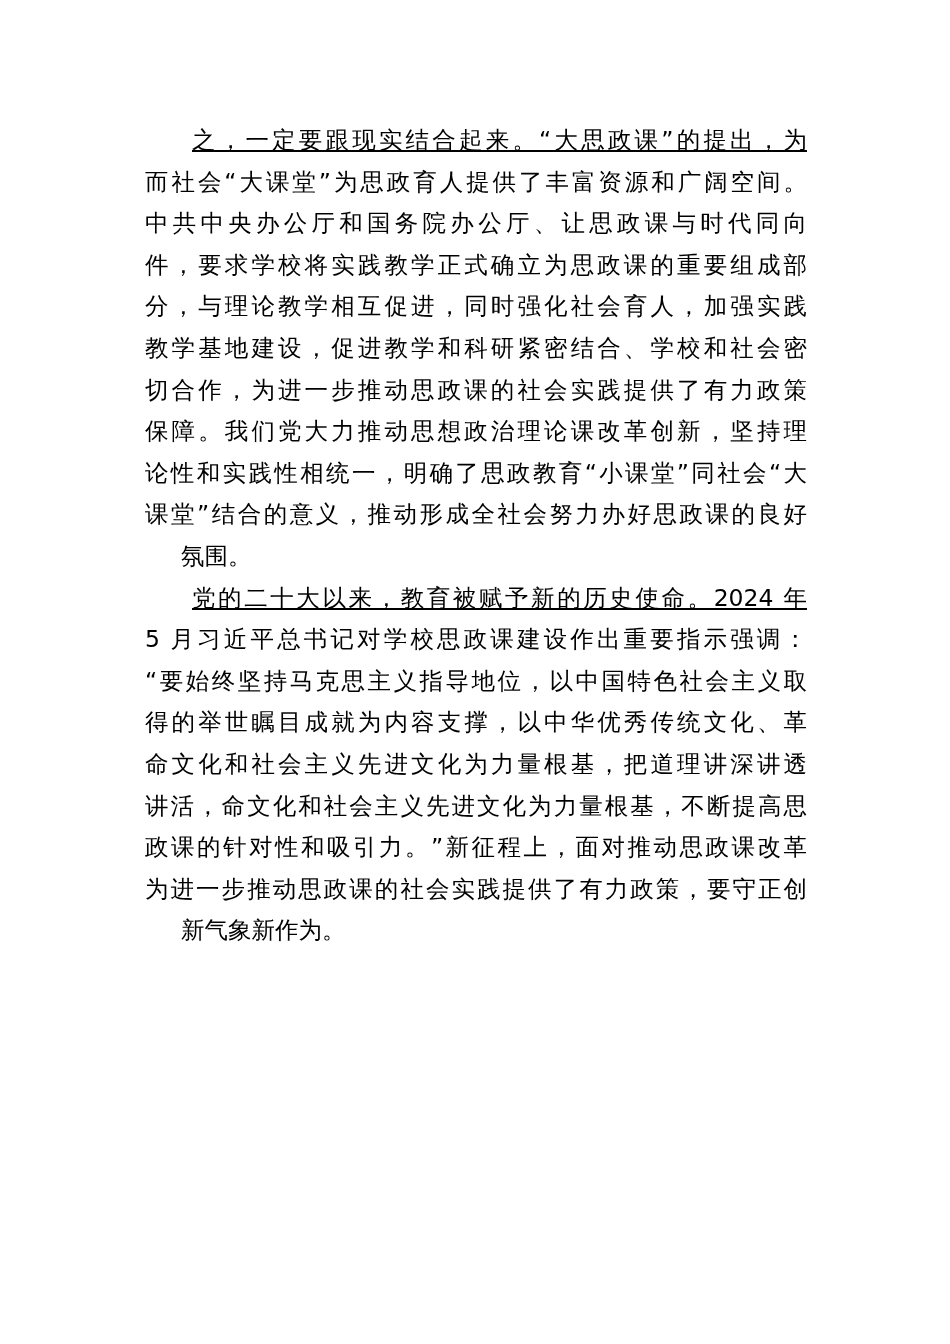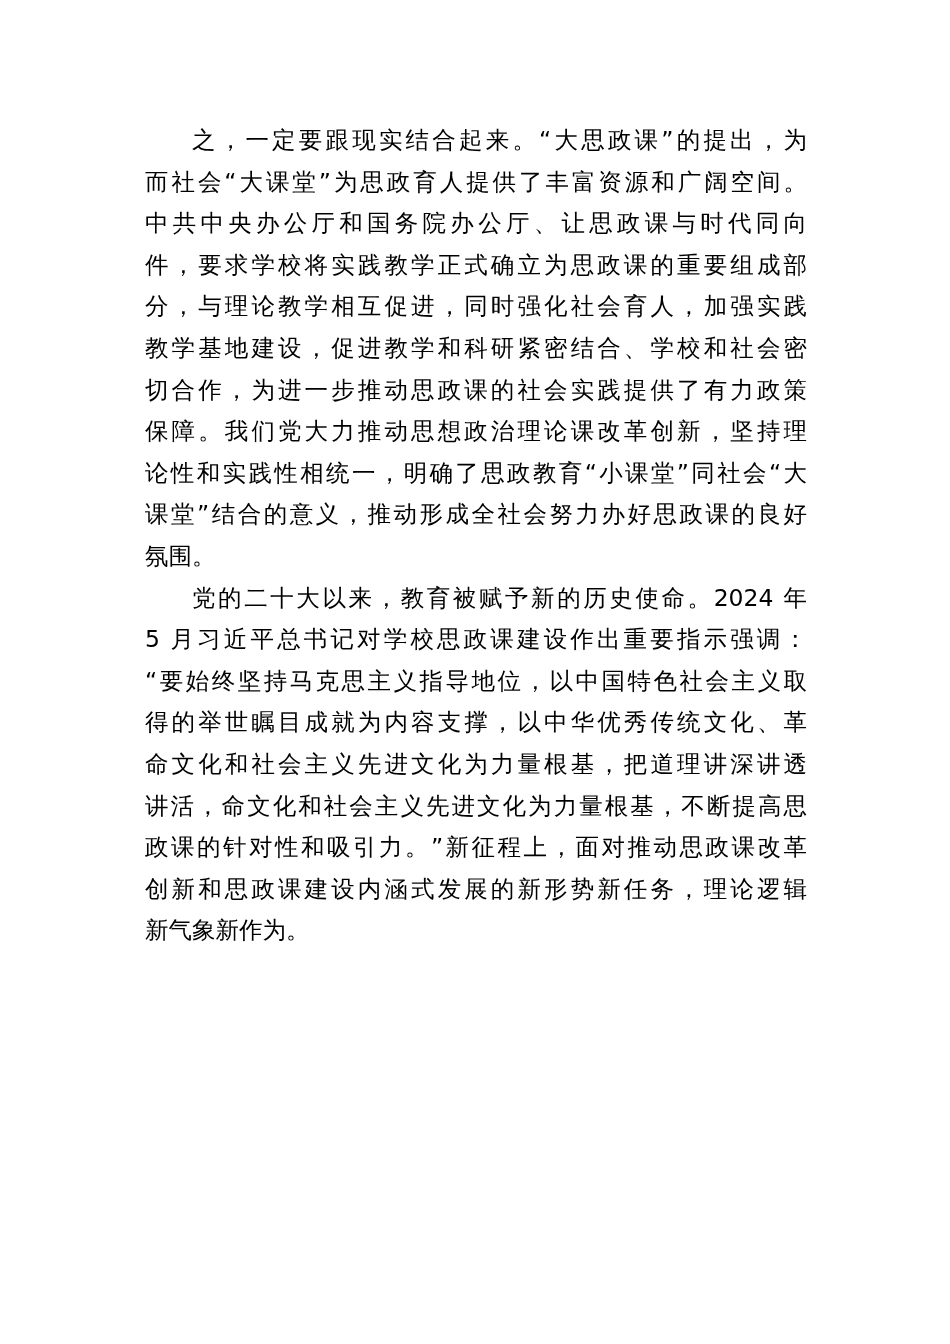--- a/index.html
+++ b/index.html
@@ -25,23 +25,25 @@
       height: 41.6px;
       line-height: 41.6px;
       font-size: 23.5px;
       white-space: nowrap;
       text-align: justify;
       text-align-last: justify;
       letter-spacing: 0px;
     }
     .line.last {
       text-align-last: left;
+      margin-left: 36px;
     }
     .line.indent {
       padding-left: 47px;
+      text-decoration: underline;
     }
   </style>
 </head>
 <body>
 
 <div class="page">
 
   <div>
     <div class="line indent">之，一定要跟现实结合起来。“大思政课”的提出，为</div>
     <div class="line">而社会“大课堂”为思政育人提供了丰富资源和广阔空间。</div>
@@ -57,17 +59,17 @@
   </div>
 
   <div>
     <div class="line indent">党的二十大以来，教育被赋予新的历史使命。2024 年</div>
     <div class="line">5 月习近平总书记对学校思政课建设作出重要指示强调：</div>
     <div class="line">“要始终坚持马克思主义指导地位，以中国特色社会主义取</div>
     <div class="line">得的举世瞩目成就为内容支撑，以中华优秀传统文化、革</div>
     <div class="line">命文化和社会主义先进文化为力量根基，把道理讲深讲透</div>
     <div class="line">讲活，命文化和社会主义先进文化为力量根基，不断提高思</div>
     <div class="line">政课的针对性和吸引力。”新征程上，面对推动思政课改革</div>
-    <div class="line">创新和思政课建设内涵式发展的新形势新任务，理论逻辑</div>
+    <div class="line">为进一步推动思政课的社会实践提供了有力政策，要守正创</div>
     <div class="line last">新气象新作为。</div>
   </div>
 
 </div>
 
 </body></html>

